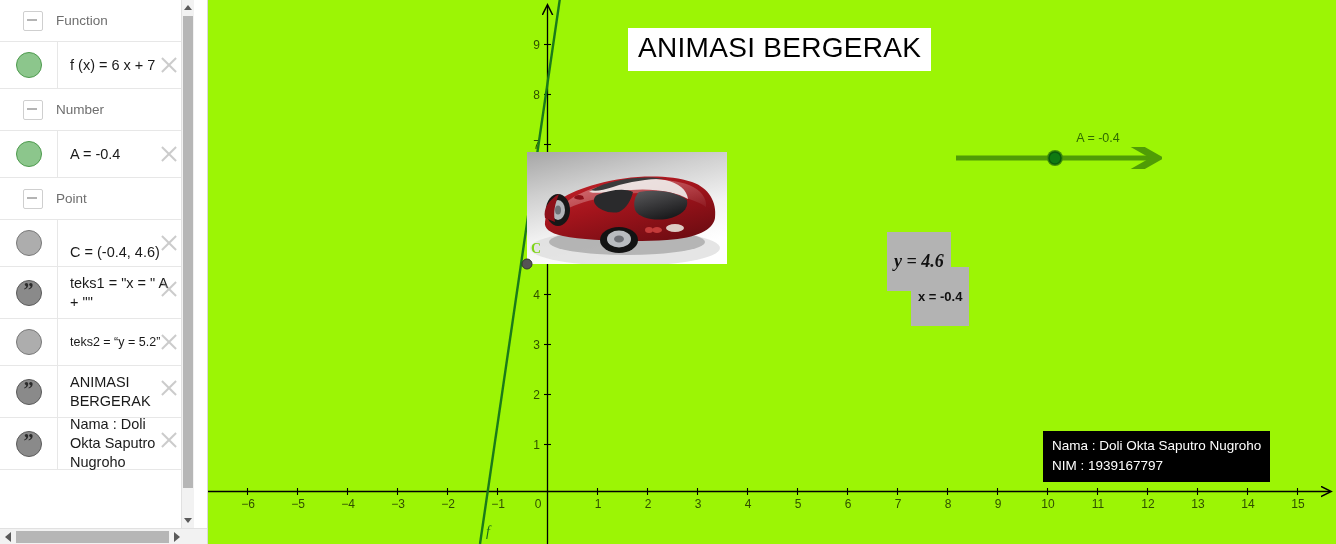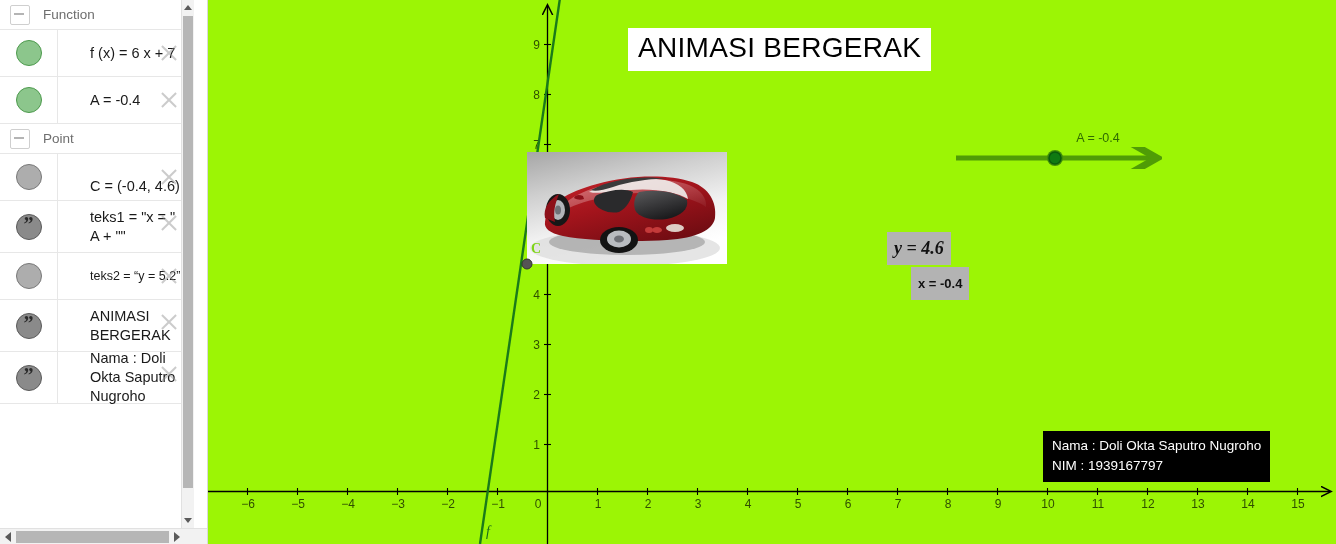--- a/index.html
+++ b/index.html
@@ -14,41 +14,41 @@
   
   .sidebar{
     position:absolute;left:0;top:0;width:208px;height:544px;
     background:#ffffff;overflow:hidden;
     border-right:1px solid #d9d9d9;
     box-sizing:border-box;
   }
   .alg-list{position:absolute;left:0;top:0;width:183px;height:528px;overflow:hidden;}
 
   .grp{
-    position:relative;height:30px;box-sizing:border-box;
+    position:relative;height:42px;box-sizing:border-box;
     border-bottom:1px solid #e7e7e7;background:#fff;
-    display:flex;align-items:center;
+    display:flex;align-items:center;padding-left:13px;
   }
   .grp .minus{
     width:18px;height:18px;margin-left:10px;
     border:1px solid #cfcfcf;border-radius:2px;background:#fff;
     position:relative;flex:0 0 auto;
   }
   .grp .minus:before{
     content:"";position:absolute;left:3px;top:7px;width:10px;height:2px;background:#b4b4b4;
   }
   .grp .glabel{
     margin-left:13px;font-size:13.5px;color:#6e6e6e;
     font-family:"Liberation Sans", sans-serif;
   }
 
   .row{
     position:relative;box-sizing:border-box;
     border-bottom:1px solid #e7e7e7;background:#fff;
-    display:flex;align-items:center;min-height:47px;gap:20px;
+    display:flex;align-items:center;min-height:47px;
   }
   .row .marble-cell{
     width:57px;flex:0 0 57px;display:flex;align-items:center;justify-content:center;
     align-self:stretch;border-right:1px solid #e7e7e7;
   }
   .marble{
     width:26px;height:26px;border-radius:50%;box-sizing:border-box;
     display:flex;align-items:center;justify-content:center;
   }
   .marble.green{background:#8cc68c;border:1px solid #4d9a4d;}
@@ -115,21 +115,21 @@
     font-size:28px;color:#000;letter-spacing:.3px;
     font-family:"Liberation Sans", sans-serif;line-height:34px;
   }
   .sl-cap{
     position:absolute;left:830px;top:131px;width:120px;text-align:center;
     font-size:12.5px;color:#2f6b00;font-family:"Liberation Sans", sans-serif;
   }
 
   .eq-box{
     position:absolute;background:#b3b3b3;color:#111;
-    padding:7px 7px;line-height:19px;
+    padding:20px 7px;line-height:19px;
   }
   .eq-y{
     left:679px;top:232px;font-family:"Liberation Serif", serif;
     font-style:italic;font-size:18px;font-weight:bold;
   }
   .eq-x{
     left:703px;top:267px;font-family:"Liberation Sans", sans-serif;
     font-size:13px;font-weight:bold;
   }
 
@@ -171,20 +171,24 @@
         <div class="glabel">Function</div>
       </div>
       <div class="row" style="height:47px;">
         <div class="marble-cell">
           <div class="marble green"></div>
         </div>
         <div class="txt">f (x)  =  6 x + 7</div>
         <div class="xbtn"></div>
       </div>
 
+      <div class="grp">
+        <div class="minus"></div>
+        <div class="glabel">Number</div>
+      </div>
       <div class="row" style="height:47px;">
         <div class="marble-cell">
           <div class="marble green"></div>
         </div>
         <div class="txt">A  =  -0.4</div>
         <div class="xbtn"></div>
       </div>
 
       <div class="grp">
         <div class="minus"></div>

